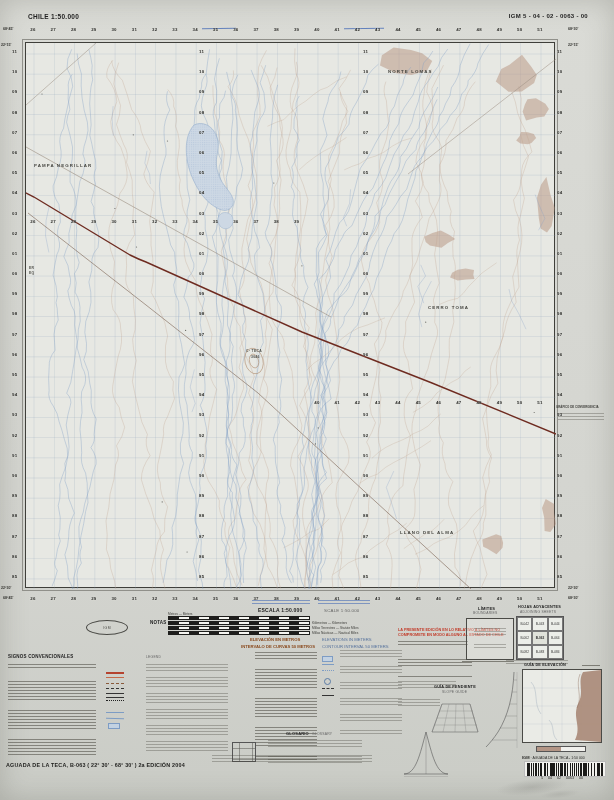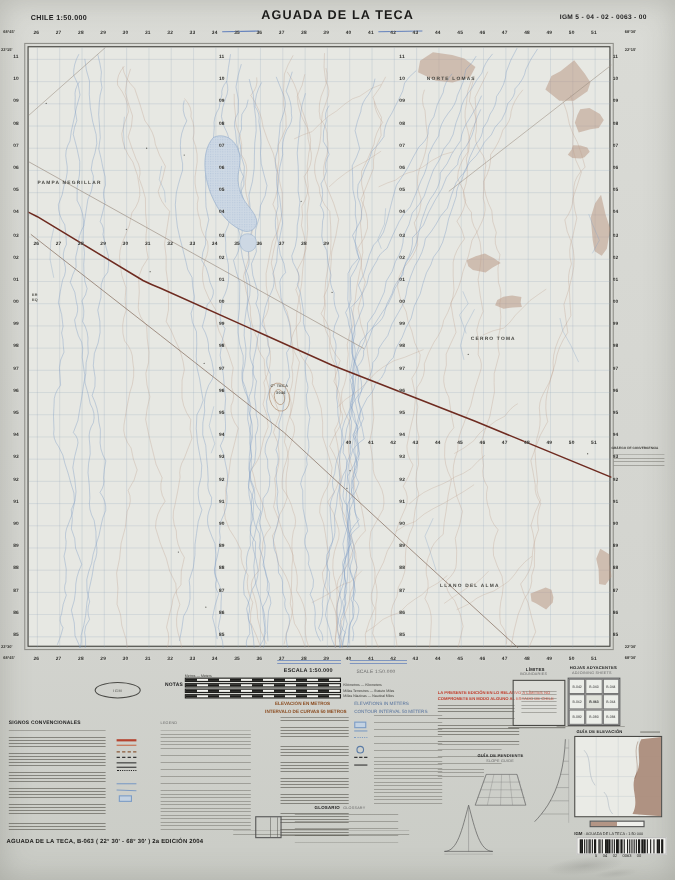--- a/index.html
+++ b/index.html
@@ -52,21 +52,20 @@
   .smudge{position:absolute;background:radial-gradient(ellipse at center,rgba(100,100,95,.22),transparent 70%);transform:rotate(-6deg);}
   .logo-oval{position:absolute;width:40px;height:13px;border:1px solid #4a4a46;border-radius:50%;
              display:flex;align-items:center;justify-content:center;font-size:3.4px;color:#4a4a46;letter-spacing:.5px;}
 </style>
 </head>
 <body>
 
 <div class="page">
 
   <span class="abs country" style="left:28px;top:13px;">CHILE  1:50.000</span>
-  <span class="abs sheet-title" style="left:0;top:8px;">AGUADA DE LA TECA</span>
   <span class="abs sheet-code" style="right:26px;top:13px;">IGM 5 - 04 - 02 - 0063 - 00</span>
   <div class="abs squig" style="left:202px;top:28px;width:34px;"></div>
   <div class="abs squig" style="left:344px;top:28px;width:40px;"></div>
 
   <div class="abs map-frame">
     <svg id="map-svg" width="530" height="546" viewBox="0 0 530 546">
       <defs>
         <pattern id="stip" width="2.2" height="2.2" patternUnits="userSpaceOnUse">
           <circle cx=".6" cy=".6" r=".38" fill="#8fa9cc"></circle>
         </pattern>

